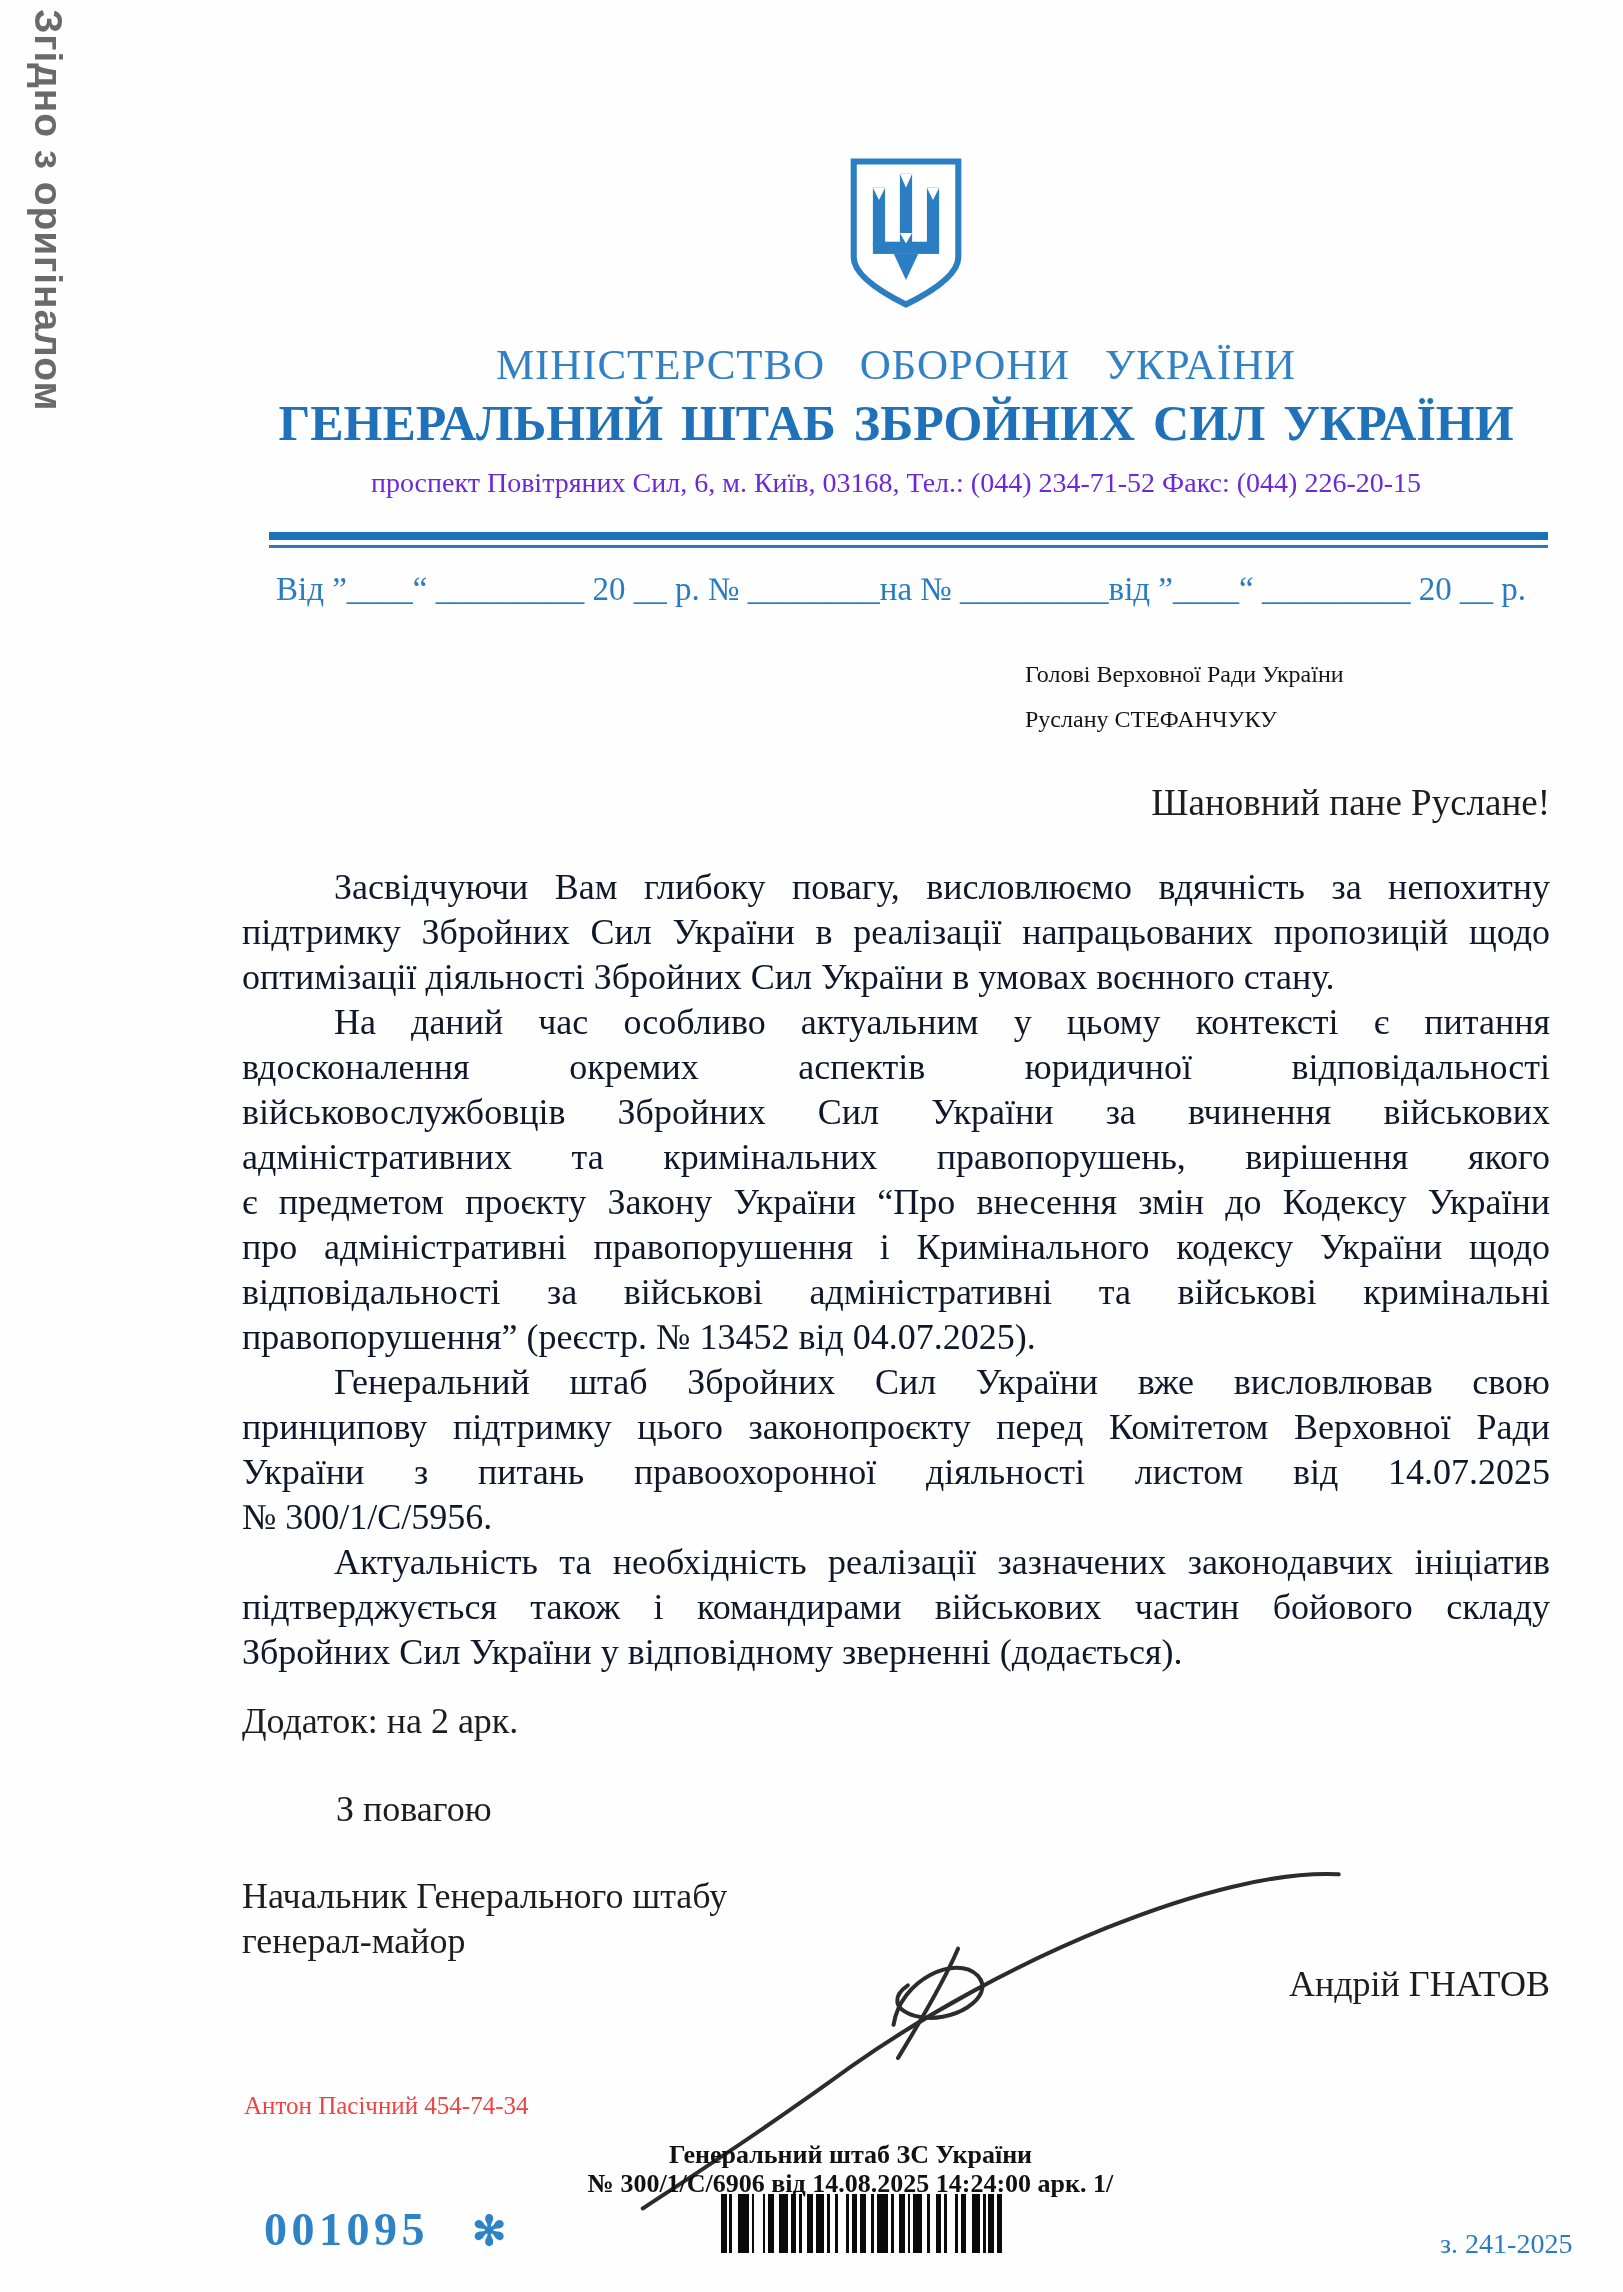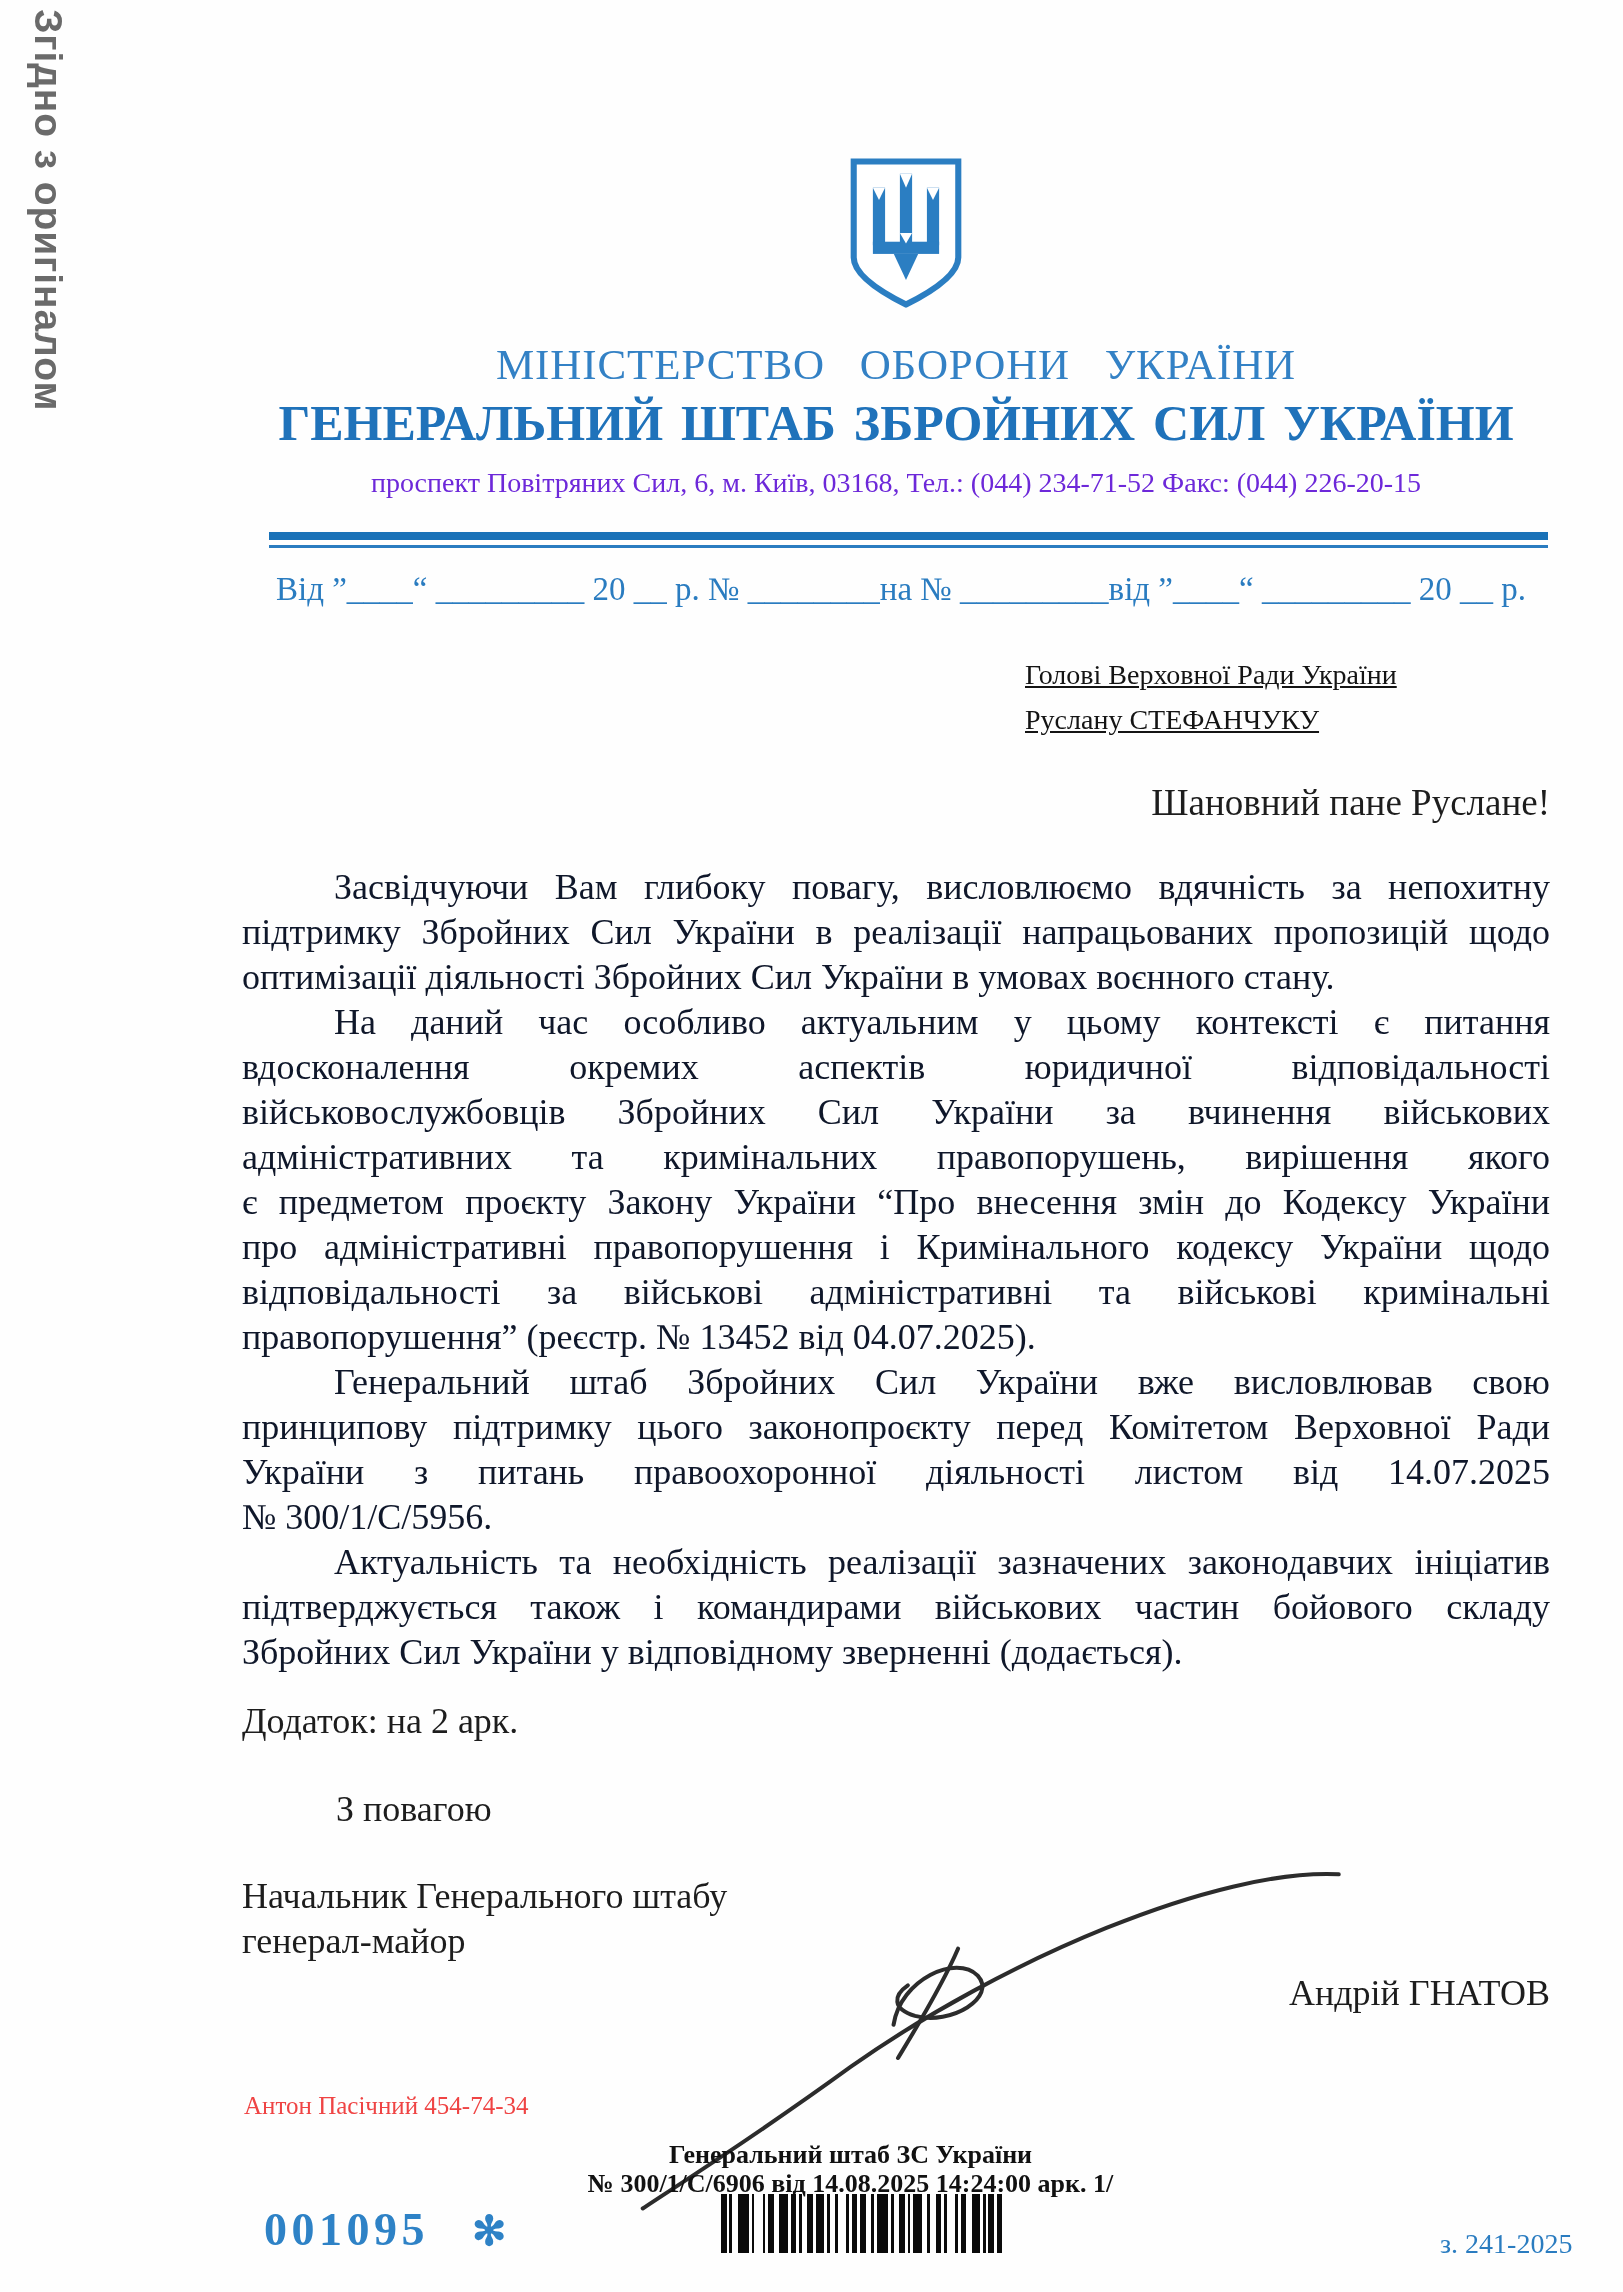--- a/index.html
+++ b/index.html
@@ -27,33 +27,33 @@
     font-size:28px;color:#6d28d9;white-space:nowrap;}
   .addr1{top:467px;}
   .addr2{top:499px;}
   
   .rule-thick{position:absolute;left:269px;top:532px;width:1279px;height:8px;background:#1a72b8;}
   .rule-thin{position:absolute;left:269px;top:545px;width:1279px;height:2.7px;background:#2a7cc0;}
   
   .refrow{position:absolute;left:276px;top:571px;width:1234px;display:flex;
     justify-content:space-between;font-size:33px;color:#2a7cc0;white-space:nowrap;}
   
-  .recipient{position:absolute;left:1025px;top:652px;font-size:28px;line-height:45px;color:#141414;text-decoration:underline;}
+  .recipient{position:absolute;left:1025px;top:652px;font-size:24px;line-height:45px;color:#141414;}
   
   .salutation{position:absolute;left:242px;top:781px;width:1308px;text-align:right;font-size:37px;}
   
   .paras{position:absolute;left:242px;top:865px;width:1308px;font-size:36px;line-height:45px;color:#0f172a;}
   .para .line{text-align:justify;text-align-last:justify;white-space:normal;}
   .para .line.plast{text-align-last:left;}
   .para .line:first-child{text-indent:92px;}
   .attachment{position:absolute;left:242px;top:1700px;font-size:36px;}
   .closing{position:absolute;left:336px;top:1788px;font-size:36px;}
   
   .sigpos{position:absolute;left:242px;top:1874px;font-size:36px;line-height:45px;}
-  .signame{position:absolute;left:242px;top:1963px;width:1308px;text-align:right;font-size:36px;margin-top:9px;}
+  .signame{position:absolute;left:242px;top:1963px;width:1308px;text-align:right;font-size:36px;}
   .signature-ink{position:absolute;left:537px;top:1843px;width:851px;height:421px;pointer-events:none;}
   
   .executor{position:absolute;left:244px;top:2092px;font-size:25px;color:#ef4444;}
   .regstamp{position:absolute;left:573px;top:2140px;width:555px;text-align:center;
     font-size:26px;font-weight:bold;line-height:29px;color:#111;}
   .barcode{position:absolute;left:721px;top:2194px;width:297px;height:59px;display:flex;align-items:stretch;}
   .barcode .bar{background:#0a0a0a;height:100%;}
   .barcode .space{background:transparent;height:100%;}
   .docnum{position:absolute;left:264px;top:2203px;font-size:46px;font-weight:bold;
     color:#2e82c6;letter-spacing:4.5px;white-space:nowrap;}

